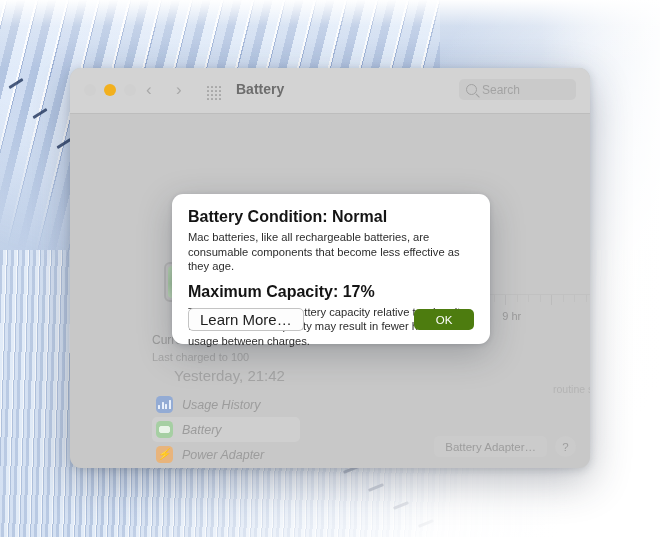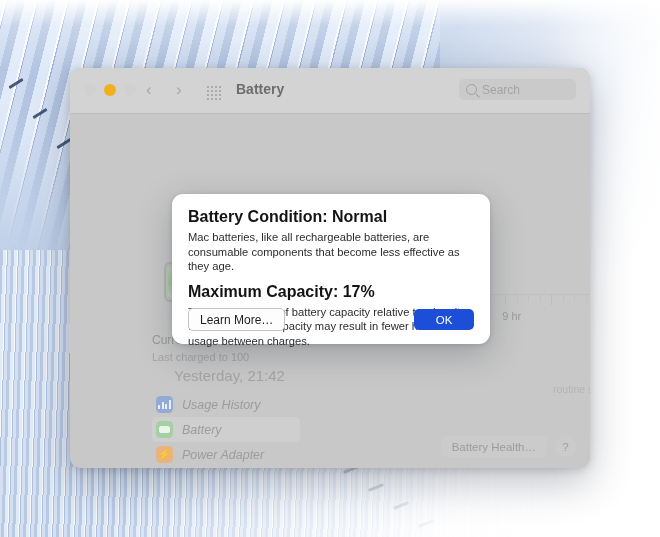--- a/index.html
+++ b/index.html
@@ -325,21 +325,21 @@
   .modal .gap { height: 9px; }
   .modal-actions {
     position: absolute; left: 16px; right: 16px; bottom: 13px;
     display: flex; align-items: center; justify-content: space-between;
   }
   .btn-learn {
     height: 21px; padding: 0 11px;
     border: 1px solid #c4c4c4; border-radius: 5px;
     background: #fdfdfd;
     display: flex; align-items: center;
-    font-size: 12px; color: #1d1d1d;
+    font-size: 15px; color: #1d1d1d;
   }
   .btn-ok {
     height: 21px; min-width: 38px; padding: 0 11px;
     border-radius: 5px;
     background: #1a7ced;
     display: flex; align-items: center; justify-content: center;
     font-size: 11.5px; color: #ffffff;
   }
 </style>
 </head>
@@ -483,32 +483,32 @@
           <div class="side-item">
             <span class="side-ico power">
               <span class="bolt">⚡</span>
             </span>
             <span class="side-label">Power Adapter</span>
           </div>
           <div class="side-item"></div>
         </div>
 
       <div class="btn-row">
-        <div class="pill">Battery Health…</div>
+        <div class="pill">Battery Adapter…</div>
         <div class="pill help">?</div>
       </div>
 
     </div>
   </div>
 
   <div class="modal">
     <h3>Battery Condition: Normal</h3>
     <p>Mac batteries, like all rechargeable batteries, are consumable components that become less effective as they age.</p>
     <div class="gap"></div>
     <h3>Maximum Capacity: 17%</h3>
     <p>This is a measure of battery capacity relative to when it was new. Lower capacity may result in fewer hours of usage between charges.</p>
     <div class="modal-actions">
       <div class="btn-learn">Learn More…</div>
-      <div class="btn-ok" style="background: #1d4ed8;">OK</div>
+      <div class="btn-ok" style="background: #4d7c0f;">OK</div>
     </div>
   </div>
 
 </div>
 
 </body></html>

